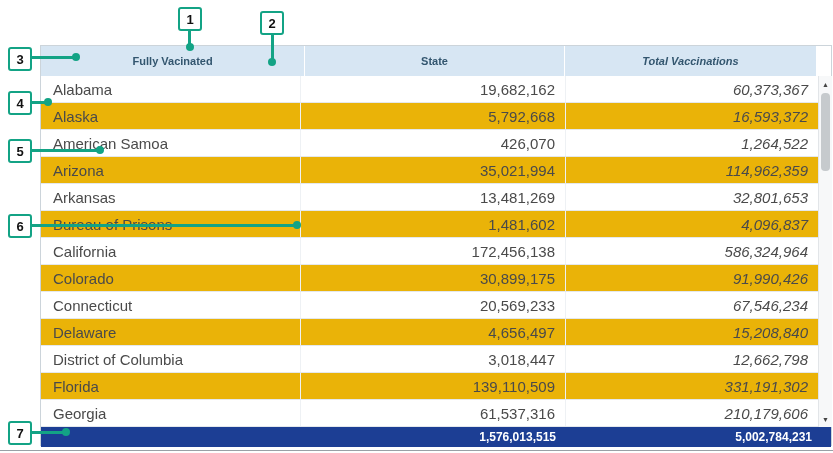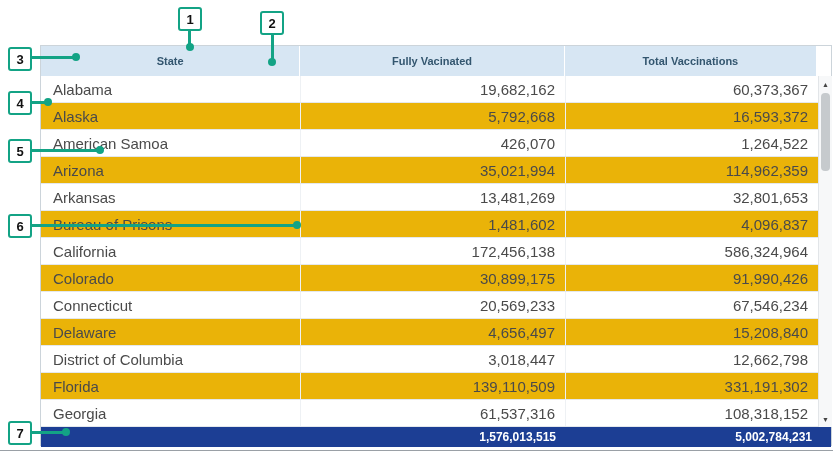--- a/index.html
+++ b/index.html
@@ -8,21 +8,21 @@
   .canvas { position:relative; width:833px; height:453px; background:#fff; overflow:hidden; }
 
   
   .datatable { position:absolute; left:40px; top:45px; width:792px; height:401px;
                border:1px solid #ccd4da; border-bottom:none; background:#fff; }
   .header-row { display:flex; height:30px; }
   .hcell { background:var(--header-blue); color:#33566f; font-size:11px; font-weight:bold;
            display:flex; align-items:center; justify-content:center;
            border-right:1px solid #ffffff; cursor:pointer; }
   .hcell.corner { background:#ffffff; border-right:none; cursor:default; }
-  .w-state { width:260px; } .w-fully { width:265px; } .w-total { width:253px; } .w-sb { width:14px; }
+  .w-state { width:260px; } .w-fully { width:265px; } .w-total { width:253px;font-style:italic; } .w-sb { width:14px; }
   .rows { position:absolute; top:30px; left:0; width:778px; height:351px; overflow:hidden; }
   .row { display:flex; height:27px; background:#ffffff; border-bottom:1px solid #e4e8ec; }
   .row.alt { background:#eab308; }
   .cell { font-size:15px; color:#4a4a4a; display:flex; align-items:center;
           border-right:1px solid #eef1f4; overflow:hidden; white-space:nowrap; }
   .cell.c-state { padding-left:12px; }
   .cell.num { justify-content:flex-end; padding-right:10px; }
 
   
   .total-row { position:absolute; left:0; top:381px; width:790px; height:20px;
@@ -52,22 +52,22 @@
   .bottom-line { position:absolute; left:0; top:450px; width:833px; height:1px; background:#9aa0a6; }
 </style>
 </head>
 <body>
 
 <div class="canvas">
 
   <div class="datatable">
 
     <div class="header-row">
+      <div class="hcell w-fully">Fully Vacinated</div>
       <div class="hcell w-state">State</div>
-      <div class="hcell w-fully">Fully Vacinated</div>
       <div class="hcell w-total">Total Vaccinations</div>
       <div class="hcell corner w-sb"></div>
     </div>
 
     <div class="rows" id="rows">
         <div class="row">
           <div class="cell c-state w-state">Alabama</div>
           <div class="cell num w-fully">19,682,162</div>
           <div class="cell num w-total">60,373,367</div>
         </div>
@@ -122,21 +122,21 @@
           <div class="cell num w-total">12,662,798</div>
         </div>
         <div class="row alt">
           <div class="cell c-state w-state">Florida</div>
           <div class="cell num w-fully">139,110,509</div>
           <div class="cell num w-total">331,191,302</div>
         </div>
         <div class="row">
           <div class="cell c-state w-state">Georgia</div>
           <div class="cell num w-fully">61,537,316</div>
-          <div class="cell num w-total">108,318,152</div>
+          <div class="cell num w-total">210,179,606</div>
         </div>
       </div>
 
     <div class="scrollbar">
       <div class="sb-arrow sb-up">▲</div>
       <div class="sb-thumb"></div>
       <div class="sb-arrow sb-down">▼</div>
     </div>
 
     <div class="total-row">

